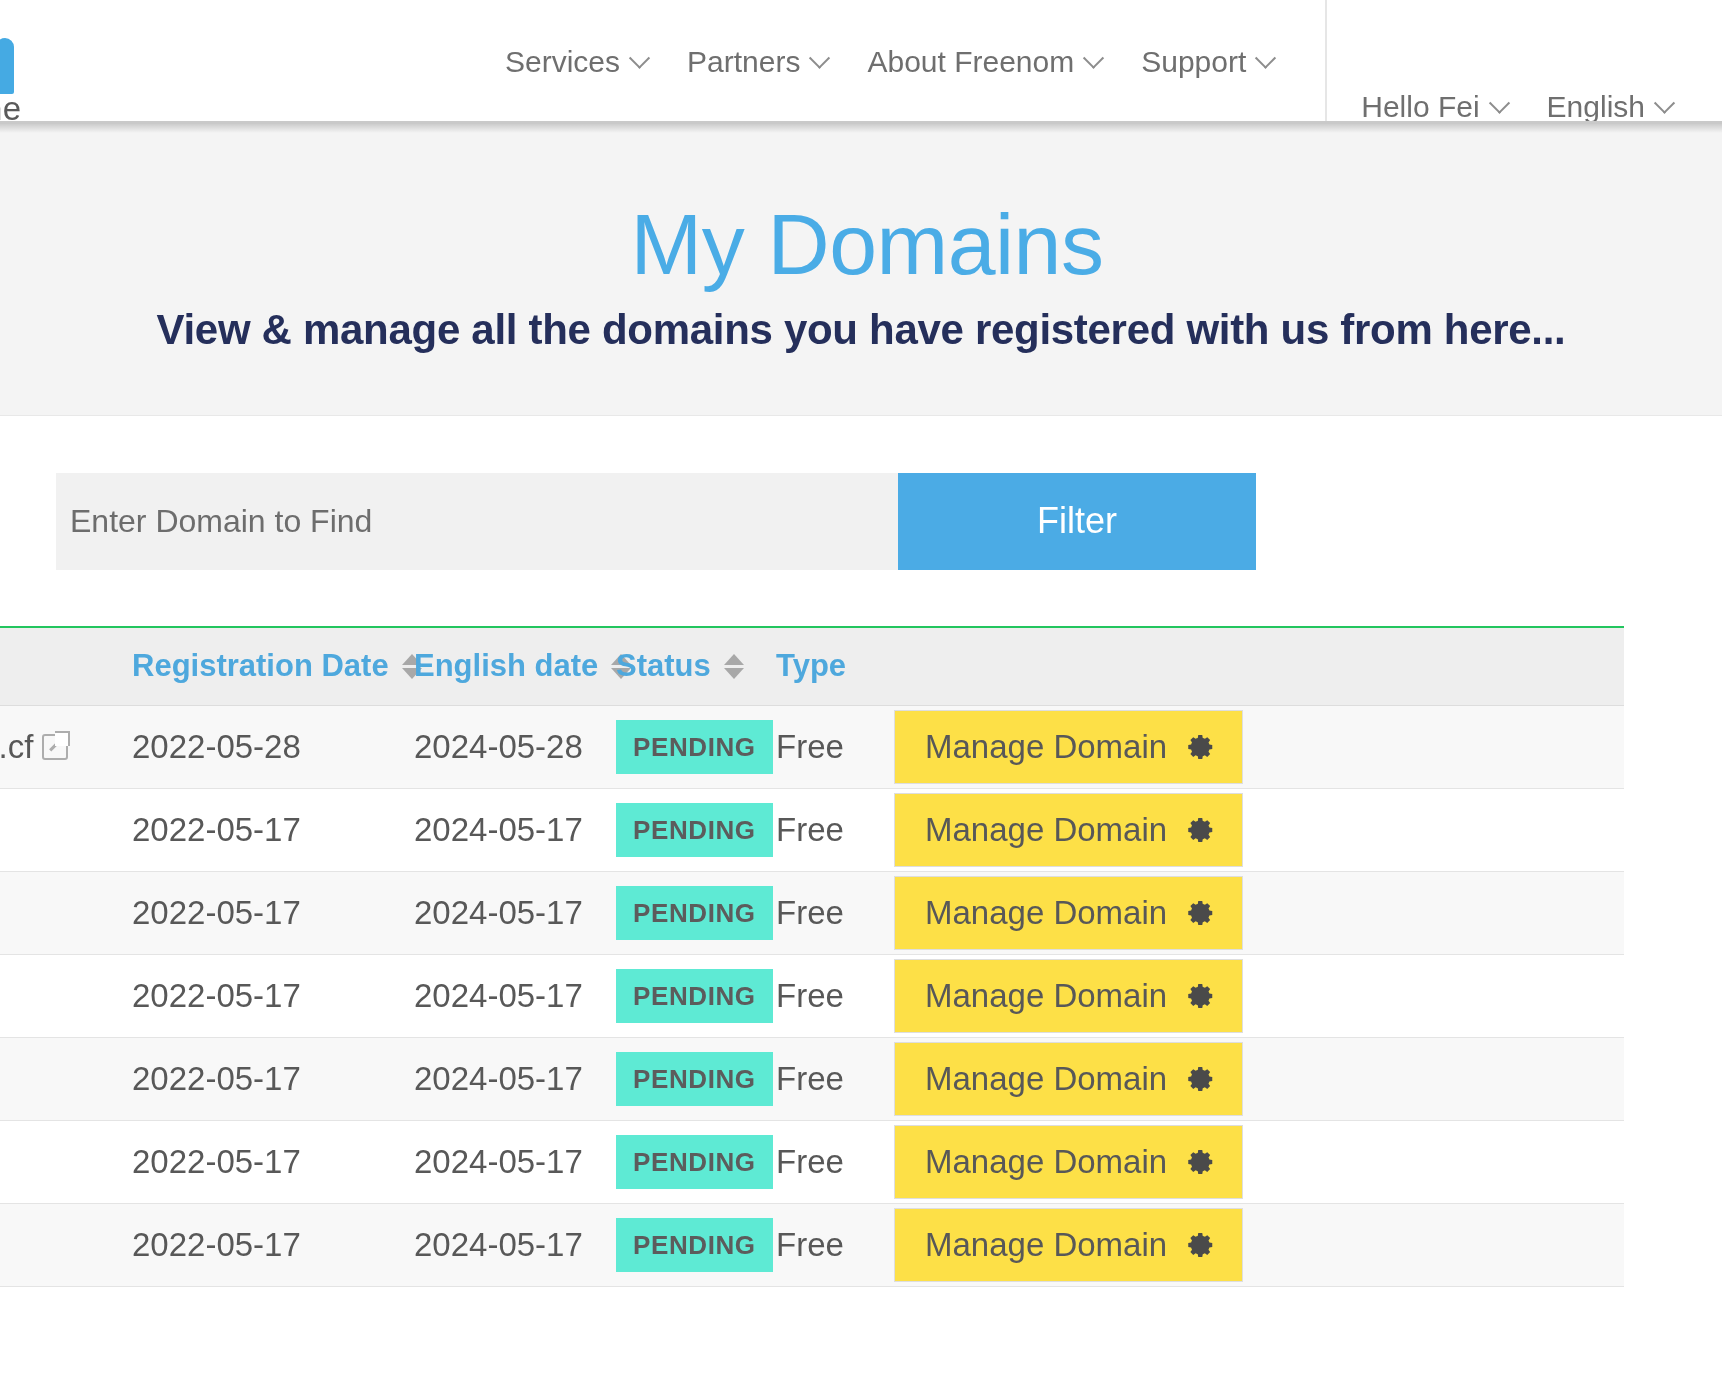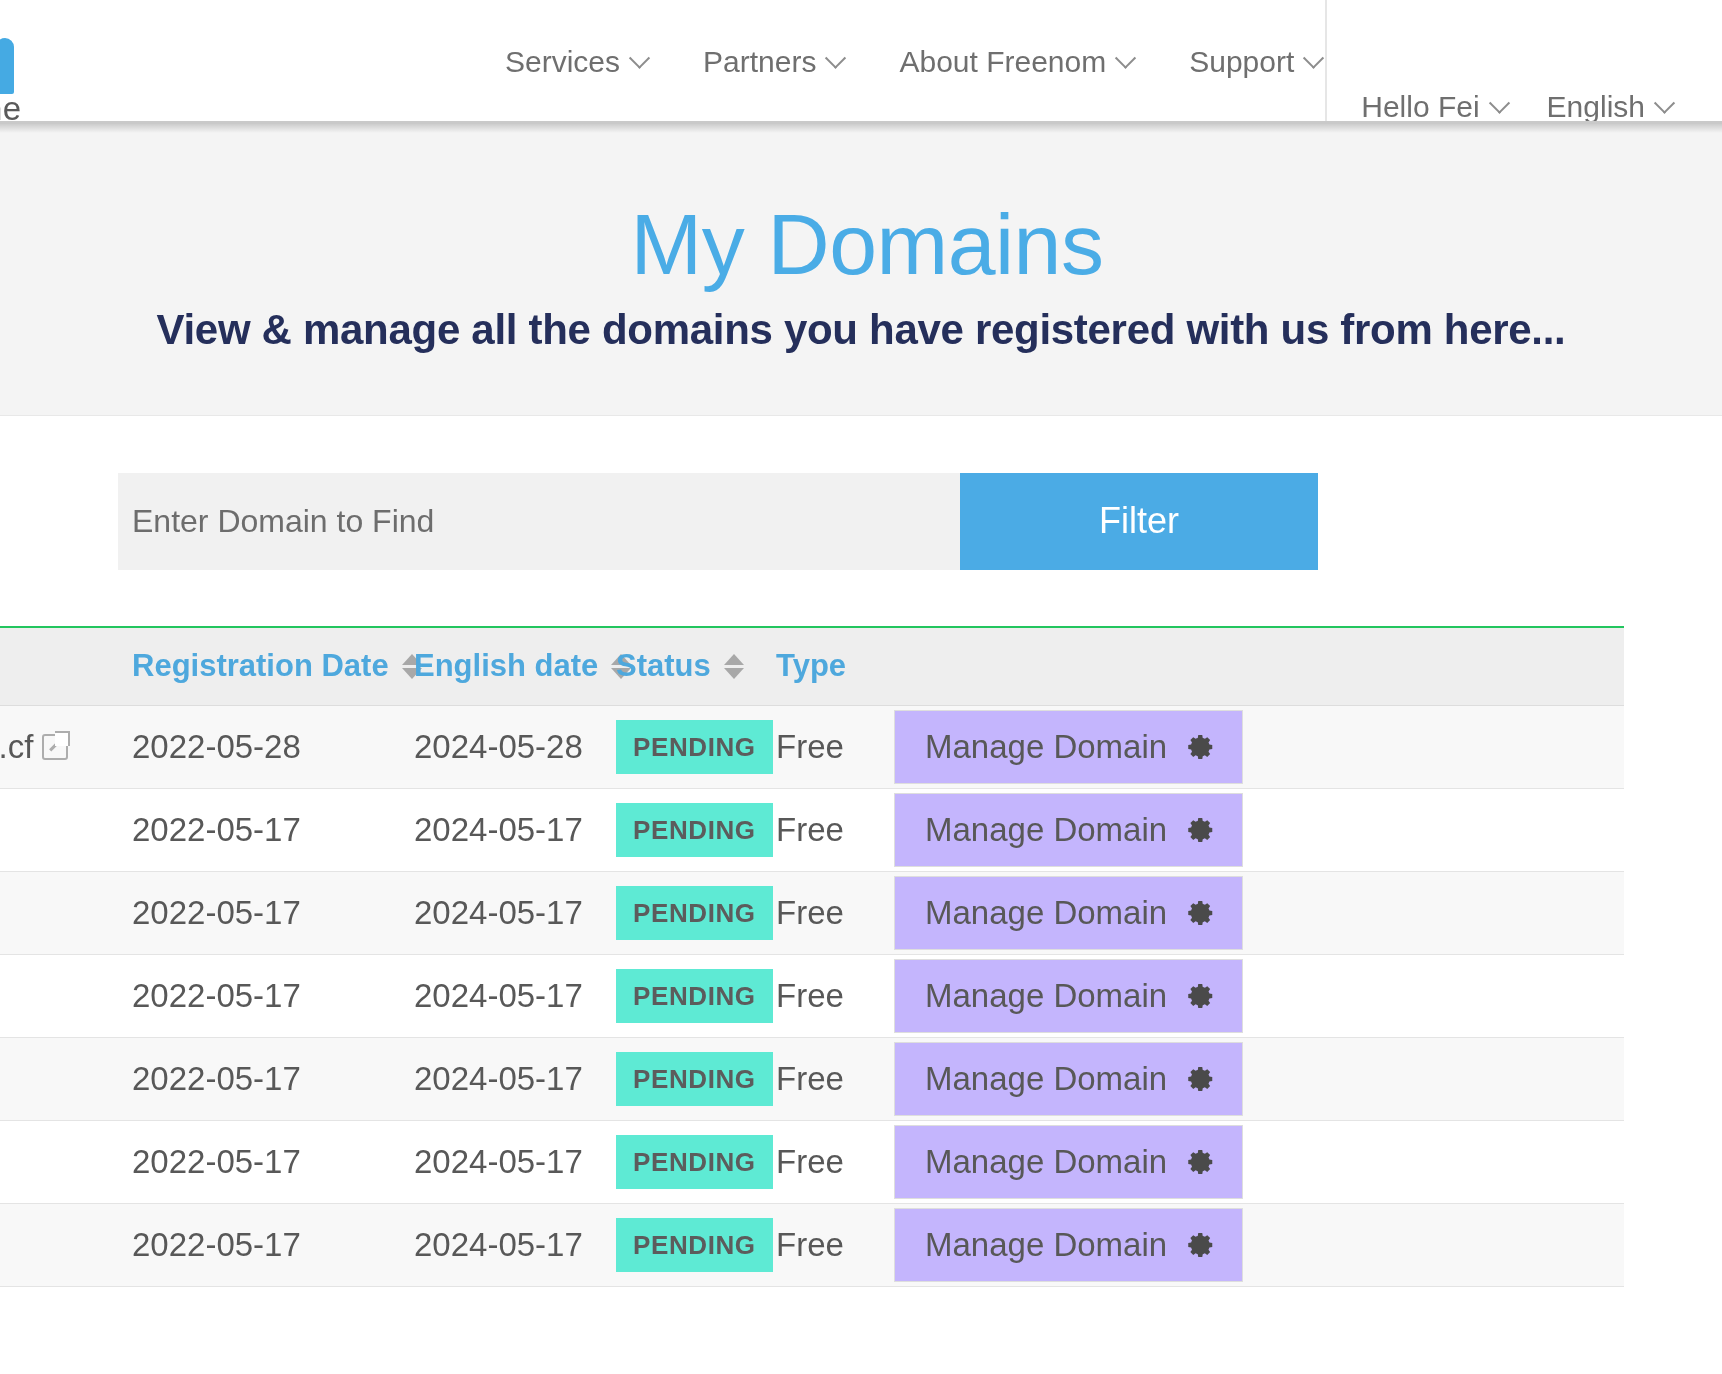--- a/index.html
+++ b/index.html
@@ -66,21 +66,21 @@
     white-space: nowrap;
   }
 
   .main-nav {
     position: absolute;
     left: 505px;
     top: 0;
     height: 124px;
     display: flex;
     align-items: center;
-    gap: 16px;
+    gap: 0;
   }
   .nav-item {
     display: flex;
     align-items: center;
     gap: 12px;
     padding: 0 20px;
     font-size: 30px;
     color: #6f6f6f;
     white-space: nowrap;
     cursor: pointer;
@@ -138,21 +138,21 @@
 
   
   .filter-zone {
     width: 1722px;
     height: 210px;
     background: #ffffff;
     display: flex;
     align-items: center;
   }
   .filter-group {
-    margin-left: 118px;
+    margin-left: 56px;
     display: flex;
     width: 1200px;
     height: 97px;
   }
   .domain-input {
     flex: 1;
     border: none;
     outline: none;
     background: #f1f1f1;
     font-family: "Liberation Sans", sans-serif;
@@ -278,21 +278,21 @@
     font-size: 26px;
     font-weight: 700;
     letter-spacing: 0.6px;
     padding: 12px 17px 11px 17px;
   }
 
   .manage-btn {
     display: inline-flex;
     align-items: center;
     gap: 19px;
-    background: #c4b5fd;
+    background: #fde047;
     border: 1px solid #dedede;
     padding: 17px 26px 17px 30px;
     font-size: 33px;
     color: #585858;
     font-family: "Liberation Sans", sans-serif;
     cursor: pointer;
     white-space: nowrap;
   }
   .gear {
     display: inline-block;

